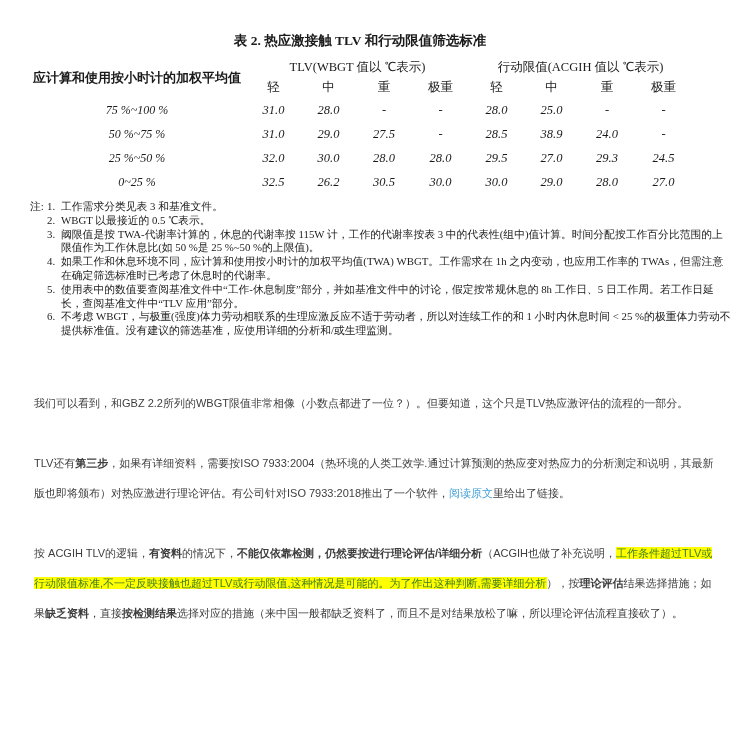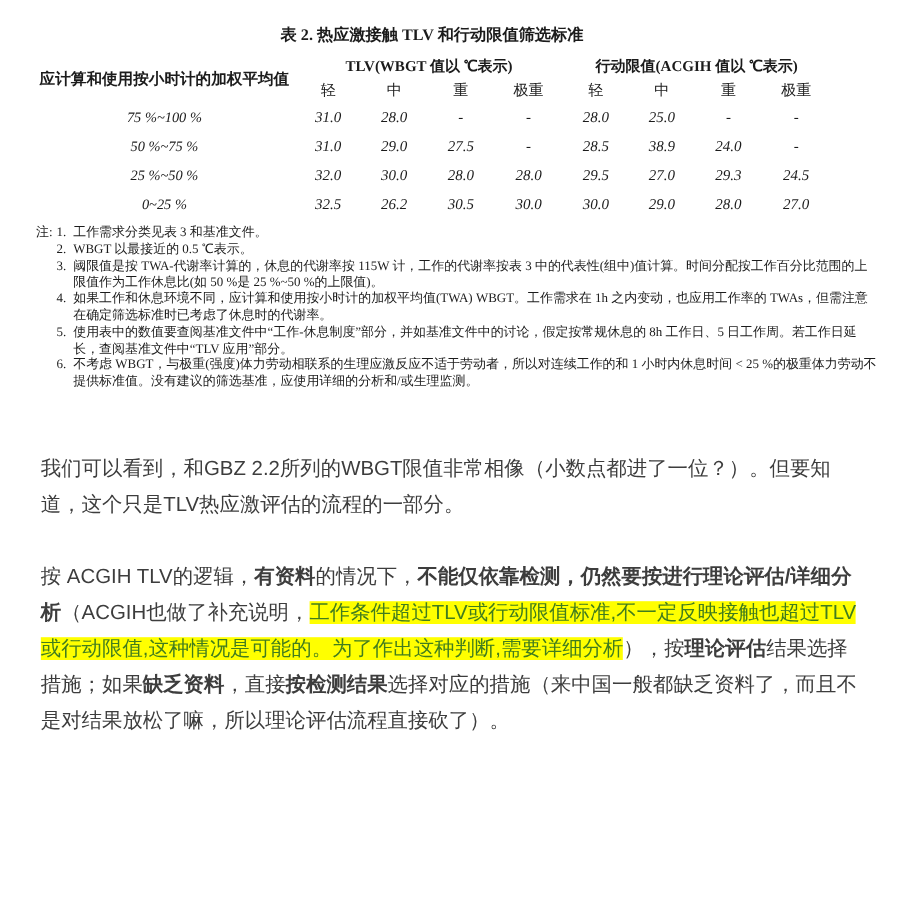--- a/index.html
+++ b/index.html
@@ -1,37 +1,37 @@
 <!DOCTYPE html>
 <html><head>
 <meta charset="utf-8">
 <style>
   html,body{margin:0;padding:0;}
   body{
     width:754px;height:753px;background:#ffffff;overflow:hidden;
     font-family:"Liberation Sans",sans-serif;color:#3d3d3d;
   }
   
-  .table-block{font-family:"Liberation Serif",serif;color:#1b1b1b;padding-top:20px;}
+  .table-block{font-family:"Liberation Serif",serif;color:#1b1b1b;padding-top:20px;margin-top:12px;}
   .tbl-title{width:664px;margin-left:28px;text-align:center;font-weight:bold;font-size:13.5px;margin-bottom:7px;}
   table.wbgt{border-collapse:collapse;table-layout:fixed;width:664px;margin-left:28px;font-size:12.5px;}
   table.wbgt td{text-align:center;vertical-align:middle;padding:2px 0;}
   .rowhdr{font-weight:bold;font-size:13px;}
-  .grp{font-weight:bold;font-size:12.5px;}
+  .grp{font-weight:normal;font-size:12.5px;}
   .sub{font-size:12.5px;padding:1px 0 3px 0 !important;}
   tbody.vals td{padding:4px 0 5px 0 !important;font-style:italic;}
   .rowlabel{font-size:12px;}
   
   .notes{margin:5px 0 0 30px;width:702px;font-size:10.8px;line-height:13.8px;color:#1b1b1b;}
   .note{display:flex;}
   .note .zhu{flex:none;width:17px;}
   .note .num{flex:none;width:14px;}
   .note .txt{flex:1;}
   
-  .content{padding:0 34px 0 34px;margin-top:50px;font-size:17px;line-height:30px;color:#3d3d3d;}
+  .content{padding:0 34px 0 34px;margin-top:50px;font-size:11px;line-height:30px;color:#3d3d3d;}
   .content p{margin:0 0 30px 0;}
   .b{font-weight:bold;}
   .hl{background:#ffff00;color:#417d1e;}
   .link{color:#44a0d8;cursor:pointer;}
 </style>
 </head>
 <body>
 
 <section class="table-block">
   <div class="tbl-title">表 2. 热应激接触 TLV 和行动限值筛选标准</div>
@@ -143,16 +143,17 @@
       <span class="zhu"></span>
       <span class="num">6.</span>
       <span class="txt">不考虑 WBGT，与极重(强度)体力劳动相联系的生理应激反应不适于劳动者，所以对连续工作的和 1 小时内休息时间 &lt; 25 %的极重体力劳动不提供标准值。没有建议的筛选基准，应使用详细的分析和/或生理监测。</span>
     </div>
   </div>
 </section>
 
 <section class="content">
   <p><span>我们可以看到，和GBZ 2.2所列的WBGT限值非常相像（小数点都进了一位？）。但要知道，这个只是TLV热应激评估的流程的一部分。</span></p>
 
+  <p><span>TLV还有</span><span class="b">第三步</span><span>，如果有详细资料，需要按ISO 7933:2004（热环境的人类工效学.通过计算预测的热应变对热应力的分析测定和说明，其最新版也即将颁布）对热应激进行理论评估。有公司针对ISO 7933:2018推出了一个软件，</span><span class="link">阅读原文</span><span>里给出了链接。</span></p>
 
   <p><span>按 ACGIH TLV的逻辑，</span><span class="b">有资料</span><span>的情况下，</span><span class="b">不能仅依靠检测，仍然要按进行理论评估/详细分析</span><span>（ACGIH也做了补充说明，</span><span class="hl">工作条件超过TLV或行动限值标准,不一定反映接触也超过TLV或行动限值,这种情况是可能的。为了作出这种判断,需要详细分析</span><span>），按</span><span class="b">理论评估</span><span>结果选择措施；如果</span><span class="b">缺乏资料</span><span>，直接</span><span class="b">按检测结果</span><span>选择对应的措施（来中国一般都缺乏资料了，而且不是对结果放松了嘛，所以理论评估流程直接砍了）。</span></p>
 
 </section>
 
 </body></html>

